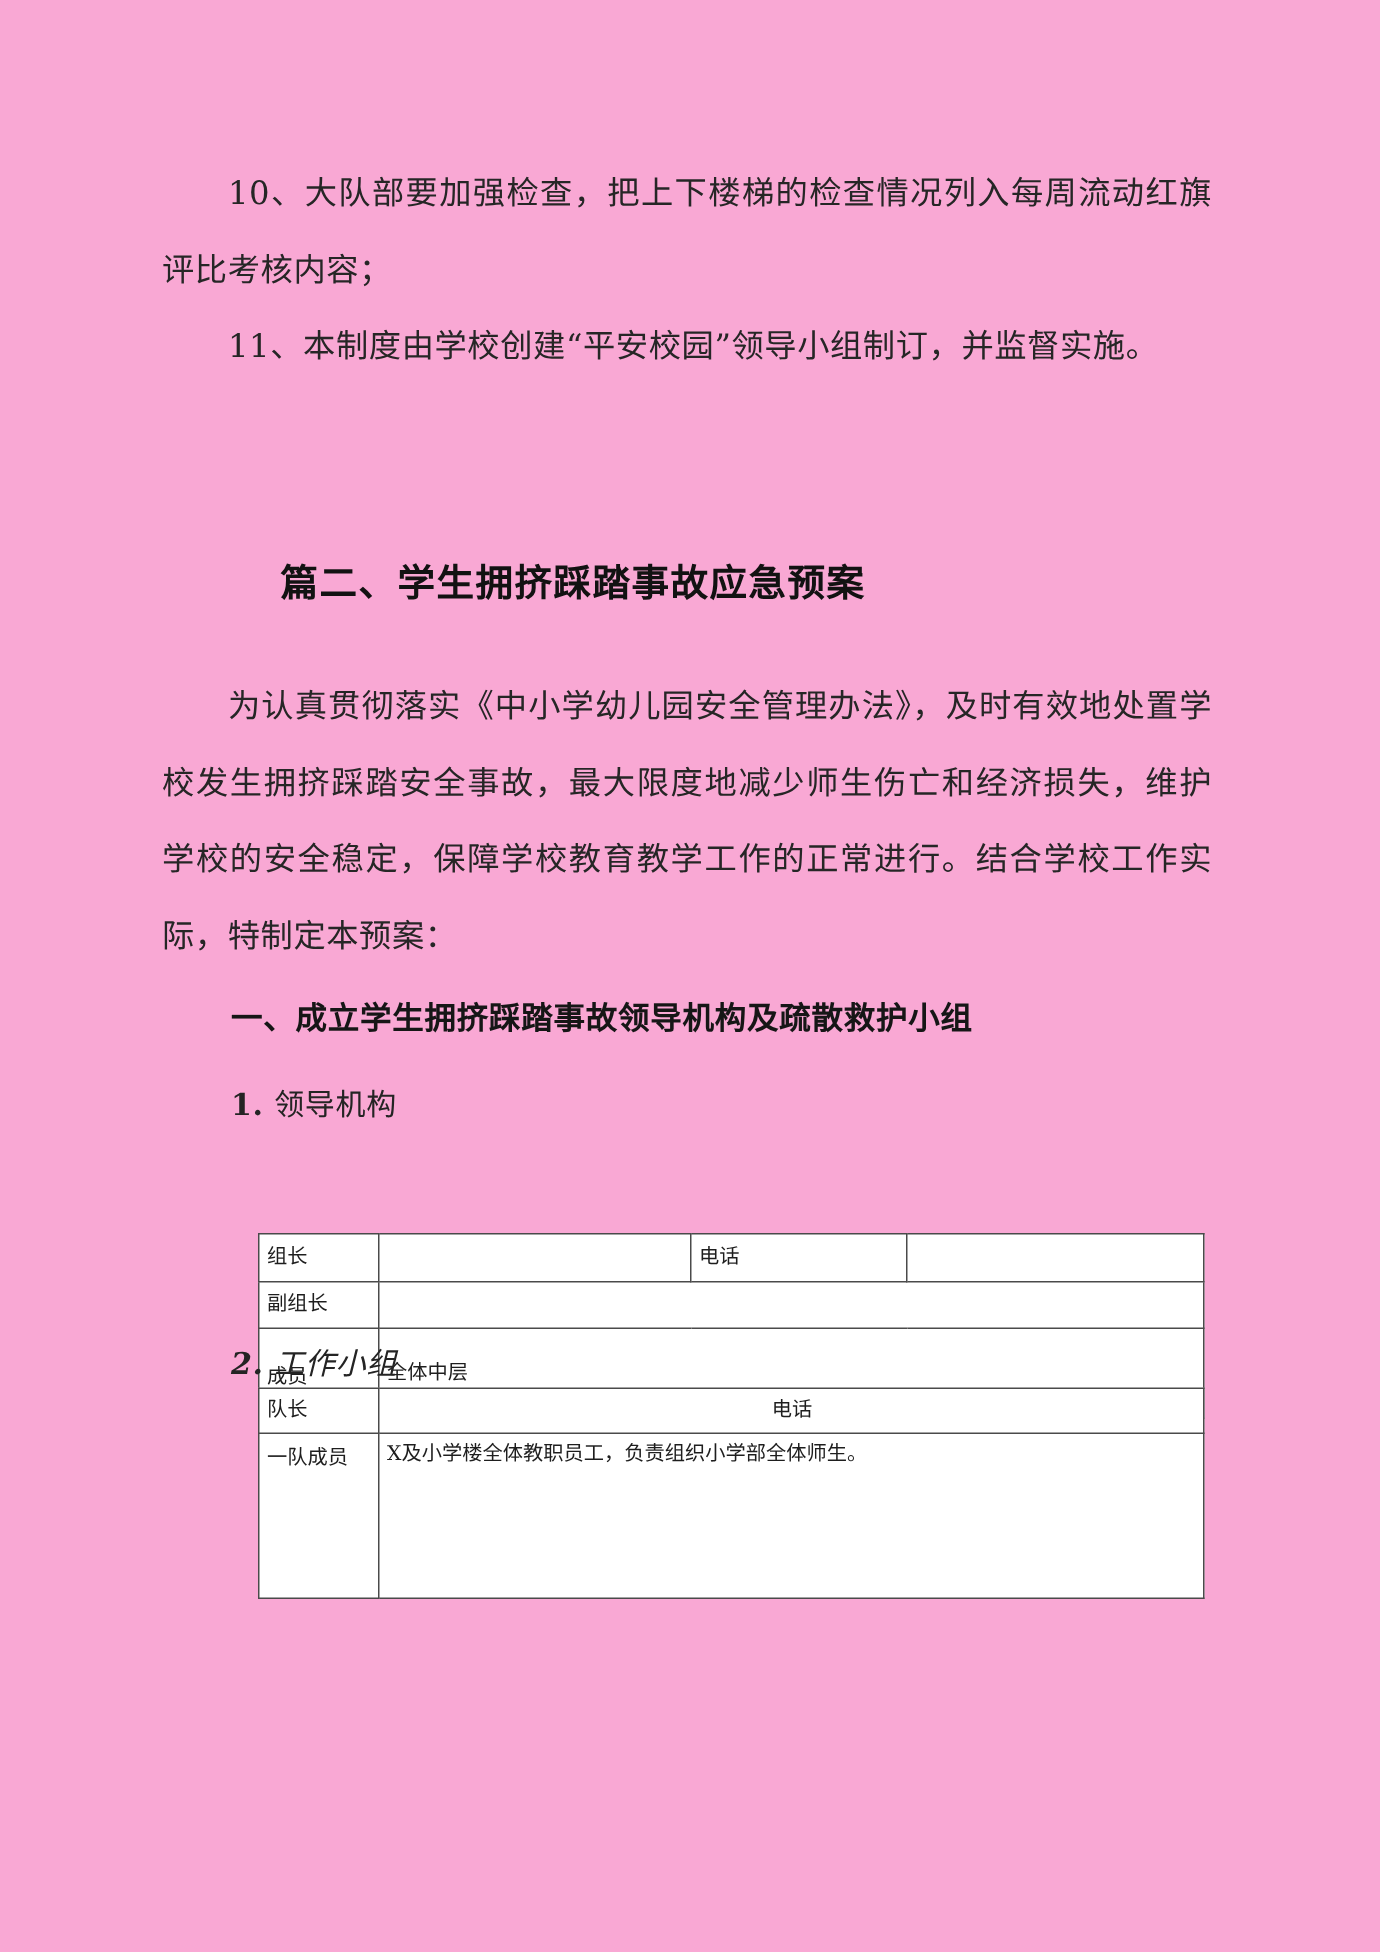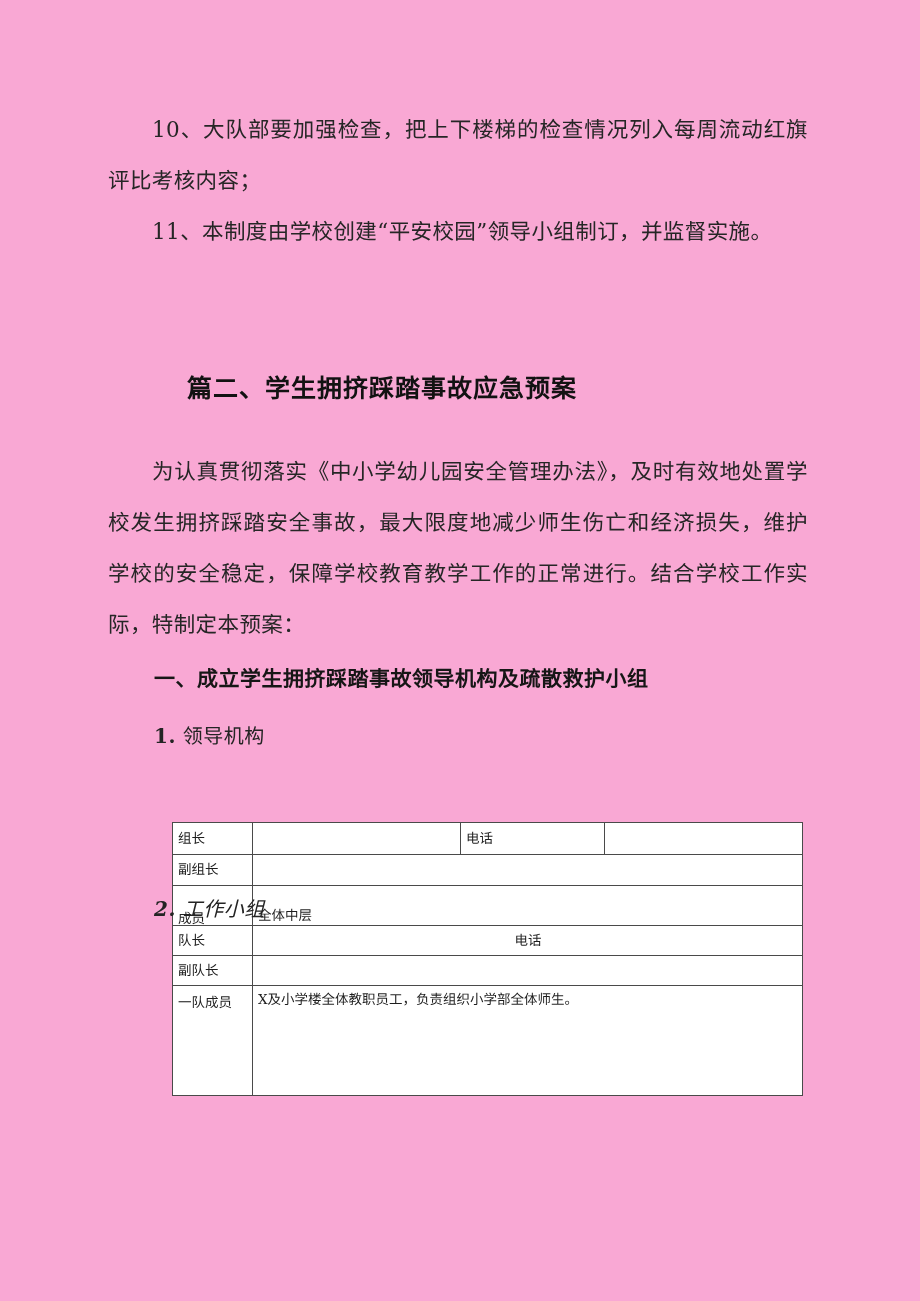--- a/index.html
+++ b/index.html
@@ -190,24 +190,20 @@
     <table class="doc-table" id="table-workgroup">
       <colgroup>
         <col style="width:80px">
         <col style="width:550px">
       </colgroup>
       <tbody>
         <tr style="height:30px">
           <td class="mid">队长</td>
           <td class="mid center">电话</td>
         </tr>
-        <tr style="height:30px">
-          <td class="mid">副队长</td>
-          <td class="mid cell-empty"></td>
-        </tr>
         <tr style="height:110px">
           <td style="padding-top:7px">一队成员</td>
           <td style="padding-top:4px">X及小学楼全体教职员工，负责组织小学部全体师生。</td>
         </tr>
       </tbody>
     </table>
 
   </div>
 </div>
 

